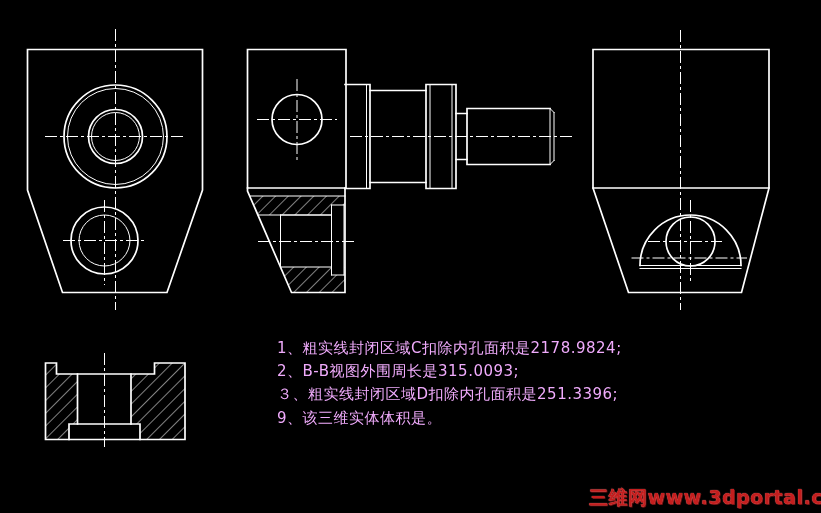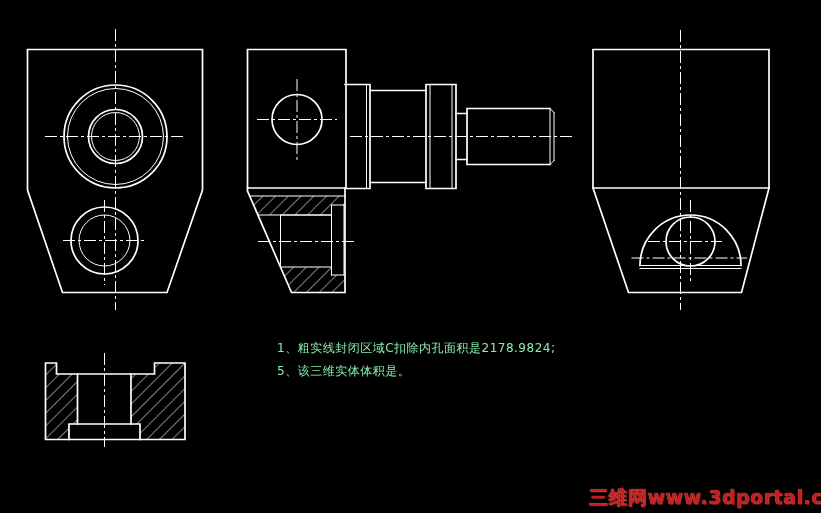--- a/index.html
+++ b/index.html
@@ -4,22 +4,22 @@
 <style>
   html,body{margin:0;padding:0;background:#000;}
   body{width:821px;height:513px;position:relative;overflow:hidden;
        font-family:"DejaVu Sans","Liberation Sans",sans-serif;}
   .stage{position:absolute;inset:0;width:821px;height:513px;}
   svg{position:absolute;left:0;top:0;}
   .o{stroke:#fff;stroke-width:1.7;fill:none;stroke-linecap:square;}
   .t{stroke:#fff;stroke-width:1;fill:none;stroke-linecap:square;}
   .c{stroke:#fff;stroke-width:1;fill:none;stroke-dasharray:12 3 3 3;}
   .h{fill:url(#hatch);stroke:none;}
-  .notes{position:absolute;left:277px;top:337px;color:#86efac;
-         font-size:12px;line-height:23.2px;white-space:nowrap;
+  .notes{position:absolute;left:277px;top:337px;color:#f0abfc;
+         font-size:15px;line-height:23.2px;white-space:nowrap;
          letter-spacing:0.5px;}
   .watermark{position:absolute;left:589px;top:485px;
              font-size:19px;font-weight:bold;letter-spacing:0.5px;
              color:#c41e1e;white-space:nowrap;
              text-shadow:0 0 1px #ff9090, 1px 1px 0 #6d0a0a;}
 </style>
 </head>
 <body>
 
 <div class="stage">
@@ -89,17 +89,19 @@
     <path class="o" d="M77.5 374 V424 M131 374 V424"></path>
     <path class="o" d="M69 424 H140 M69 424 V439.5 M140 424 V439.5"></path>
     <path class="h" d="M45.5 363 H56.5 V374 H77.5 V424 H69 V439.5 H45.5 Z"></path>
     <path class="h" d="M154.5 363 H185 V439.5 H140 V424 H131 V374 H154.5 Z"></path>
     <path class="c" d="M104.5 353 V447"></path>
   </g>
 </svg>
 
 <div class="notes">
   <div>1、粗实线封闭区域C扣除内孔面积是2178.9824;</div>
-  <div>5、该三维实体体积是。</div>
+  <div>2、B-B视图外围周长是315.0093;</div>
+  <div>３、粗实线封闭区域D扣除内孔面积是251.3396;</div>
+  <div>9、该三维实体体积是。</div>
 </div>
 
 <div class="watermark">三维网www.3dportal.cn</div>
 </div>
 
 </body></html>

